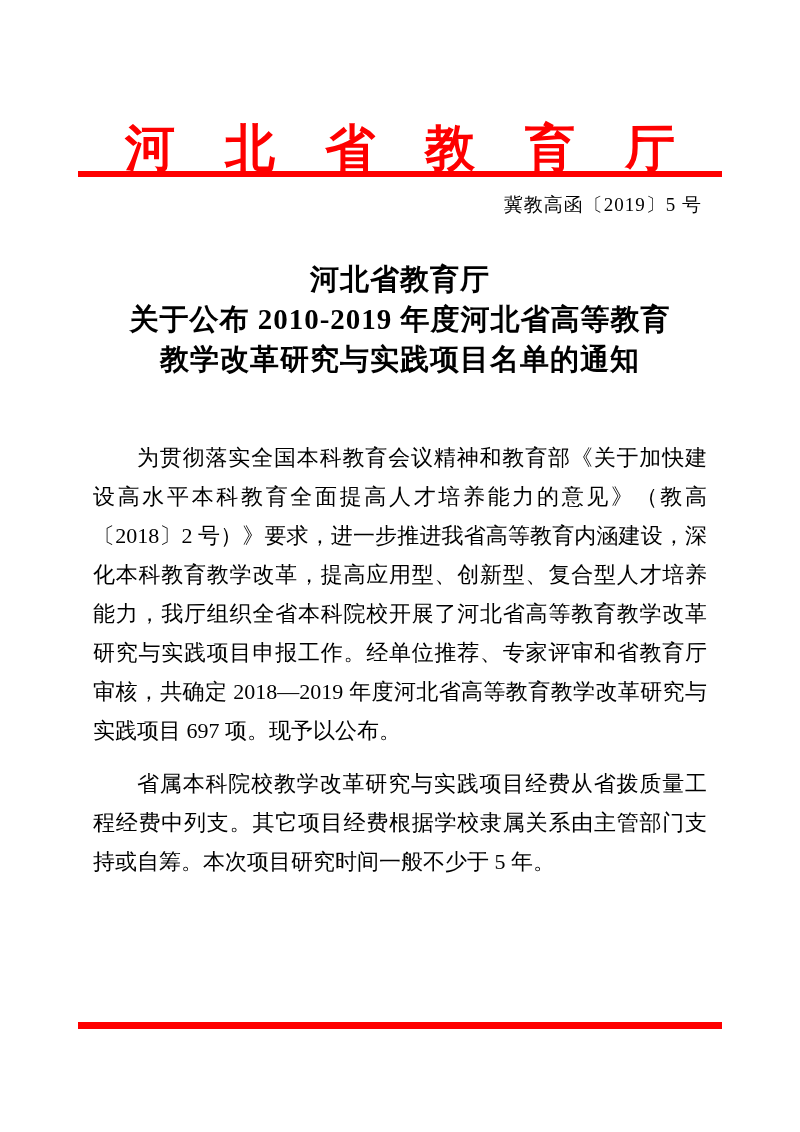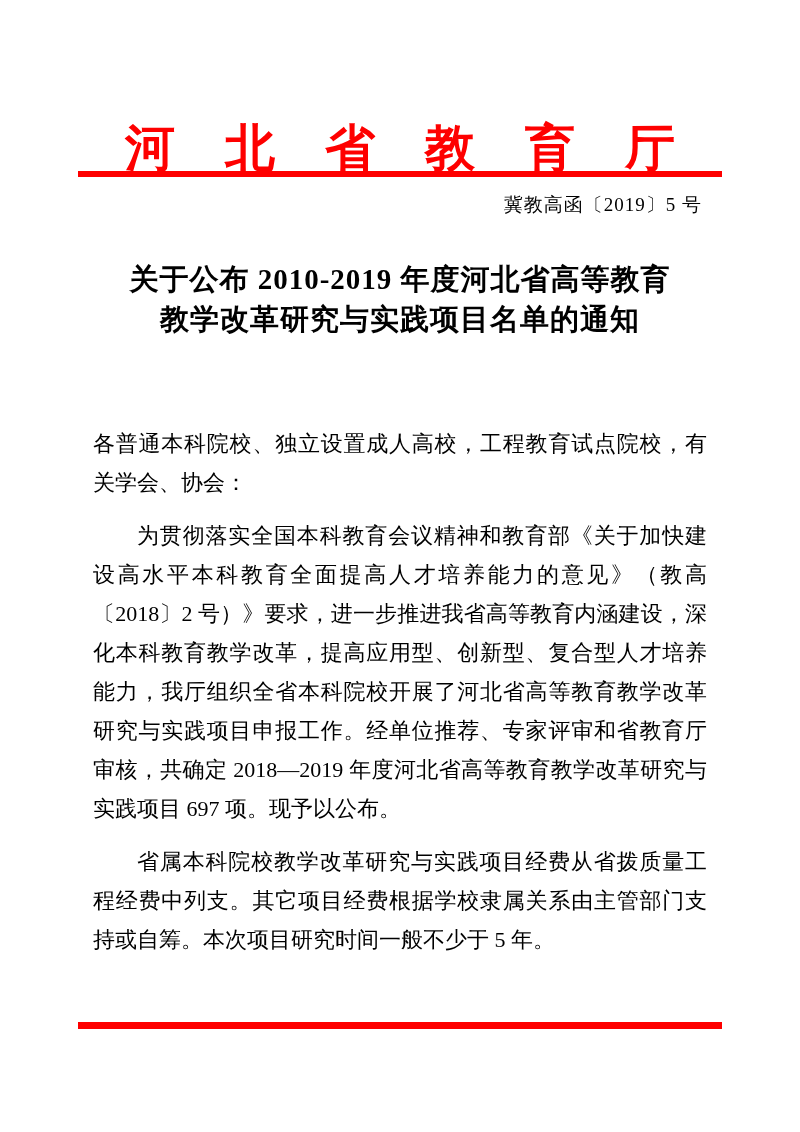--- a/index.html
+++ b/index.html
@@ -101,25 +101,25 @@
 
 <div class="page">
 
   <div class="agency-name">河　北　省　教　育　厅</div>
 
   <div class="rule rule-top"></div>
 
   <div class="doc-number">冀教高函〔2019〕5 号</div>
 
   <div class="doc-title">
+    <div>河北省教育厅</div>
     <div>关于公布 2010-2019 年度河北省高等教育</div>
     <div>教学改革研究与实践项目名单的通知</div>
   </div>
 
   <div class="doc-body">
-    <p>各普通本科院校、独立设置成人高校，工程教育试点院校，有关学会、协会：</p>
     <p class="indent">为贯彻落实全国本科教育会议精神和教育部《关于加快建设高水平本科教育全面提高人才培养能力的意见》（教高〔2018〕2 号）》要求，进一步推进我省高等教育内涵建设，深化本科教育教学改革，提高应用型、创新型、复合型人才培养能力，我厅组织全省本科院校开展了河北省高等教育教学改革研究与实践项目申报工作。经单位推荐、专家评审和省教育厅审核，共确定 2018—2019 年度河北省高等教育教学改革研究与实践项目 697 项。现予以公布。</p>
     <p class="indent">省属本科院校教学改革研究与实践项目经费从省拨质量工程经费中列支。其它项目经费根据学校隶属关系由主管部门支持或自筹。本次项目研究时间一般不少于 5 年。</p>
   </div>
 
   <div class="rule rule-bottom"></div>
 
 </div>
 
 </body></html>

